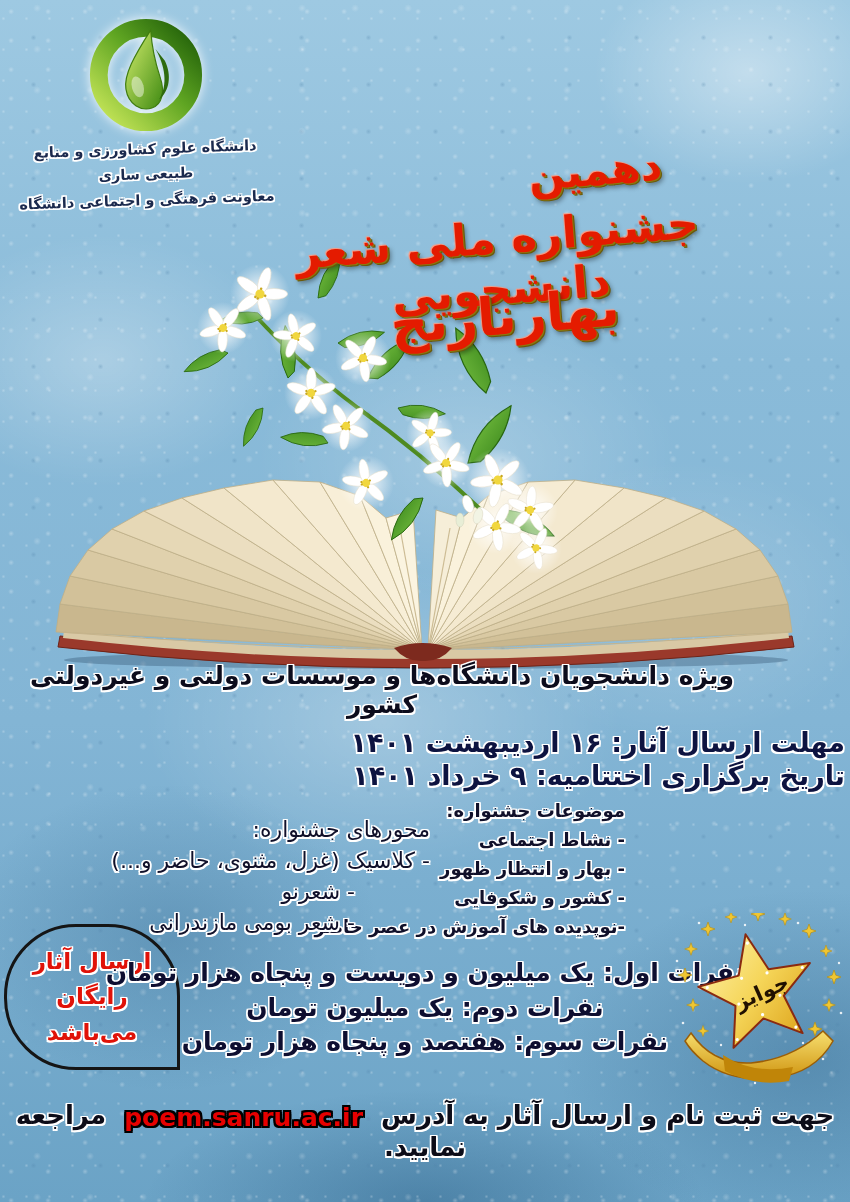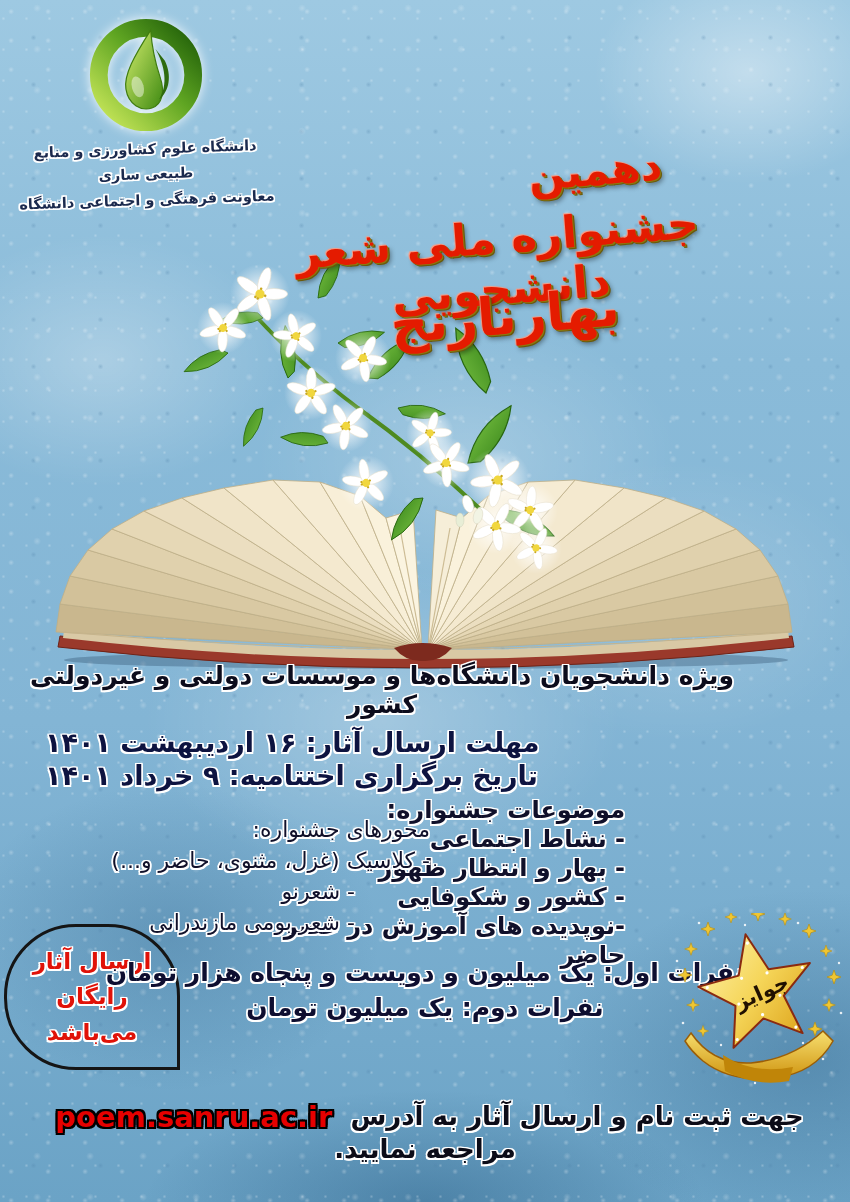--- a/index.html
+++ b/index.html
@@ -44,42 +44,42 @@
   .title-line { position:absolute; z-index:2; text-align:center; font-weight:bold;
     color:#e41b00;
     text-shadow: 1px 1px 0 #8a7a10, 2px 2px 0 #6b5a0a, 3px 4px 5px rgba(0,0,0,.40), -1px -1px 1px #ff9a80; }
   .t1 { left:480px; top:146px; width:230px; font-size:42px; transform:rotate(-5deg); }
   .t2 { left:262px; top:212px; width:474px; font-size:44px; transform:rotate(-4.5deg); }
   .t3 { left:378px; top:286px; width:254px; font-size:52px; transform:rotate(-4.5deg); }
 
   .audience { left:0; top:661px; width:764px; text-align:center; direction:rtl;
               font-size:25px; font-weight:bold; color:#0c0c1c; }
 
-  .dates { left:45px; top:727px; width:800px; text-align:left; direction:rtl;
+  .dates { left:45px; top:727px; width:800px; text-align:right; direction:rtl;
            font-size:27px; font-weight:bold; color:#0d1340; line-height:1.22; }
 
   .topics-right { right:225px; top:796px; width:360px; direction:rtl; text-align:right;
-                  font-size:24px; font-weight:bold; color:#10102a; line-height:29px; }
+                  font-size:18px; font-weight:bold; color:#10102a; line-height:29px; }
   .topics-left  { right:420px; top:814px; width:360px; direction:rtl; text-align:right;
                   font-size:22px; font-weight:normal; color:#10102a; line-height:31px; }
   .axes-indent { margin-right:75px; }
 
   .bubble { left:4px; top:924px; width:170px; height:140px; border:3px solid #151515;
             border-radius:72px 72px 0 72px; display:flex; flex-direction:column;
             justify-content:center; align-items:center; text-align:center; direction:rtl;
             color:#e01208; font-weight:bold; font-size:23px; line-height:1.55; }
 
   .prizes { left:25px; top:956px; width:800px; text-align:center; direction:rtl;
             font-size:25px; font-weight:bold; color:#0e0e30; line-height:1.38; }
 
   .star-badge { left:663px; top:913px; width:187px; height:177px; }
 
   .footer-line { left:0; top:1100px; width:850px; text-align:center; direction:rtl;
                  font-size:26px; font-weight:bold; color:#0c0c18; }
-  .footer-url { display:inline-block; direction:ltr; color:#e60000; font-size:29px;
+  .footer-url { display:inline-block; direction:ltr; color:#e60000; font-size:25px;
                 margin:0 9px; vertical-align:-2px; font-weight:bold;
                 text-shadow:-2px -2px 0 #000, 2px -2px 0 #000, -2px 2px 0 #000, 2px 2px 0 #000,
                              0 2px 0 #000, 0 -2px 0 #000, 2px 0 0 #000, -2px 0 0 #000; }
 
   .book-svg { left:48px; top:440px; width:760px; height:230px; }
   .flower-svg { left:168px; top:258px; width:410px; height:320px; }
 </style>
 </head>
 <body>
 
@@ -251,20 +251,21 @@
   </div>
 
   <div class="layer bubble">
     <div class="ow">ارسال آثار رایگان</div>
     <div class="ow">می‌باشد</div>
   </div>
 
   <div class="layer prizes ow">
     <div>نفرات اول: یک میلیون و دویست و پنجاه هزار تومان</div>
     <div>نفرات دوم: یک میلیون تومان</div>
+    <div>نفرات سوم: هفتصد و پنجاه هزار تومان</div>
   </div>
 
   <svg class="layer star-badge" viewBox="0 0 187 177">
     <defs>
       <linearGradient id="gg" x1="0" y1="0" x2="1" y2="1">
         <stop offset="0" stop-color="#fff3b0"></stop>
           <stop offset="0.5" stop-color="#f5d558"></stop>
           <stop offset="1" stop-color="#d99b10"></stop>
       </linearGradient>
       <linearGradient id="rg" x1="0" y1="0" x2="0" y2="1">

